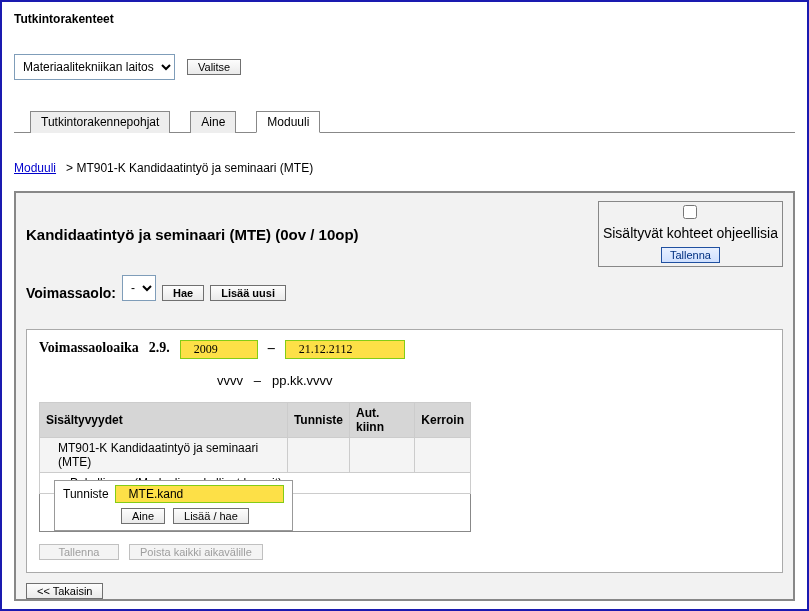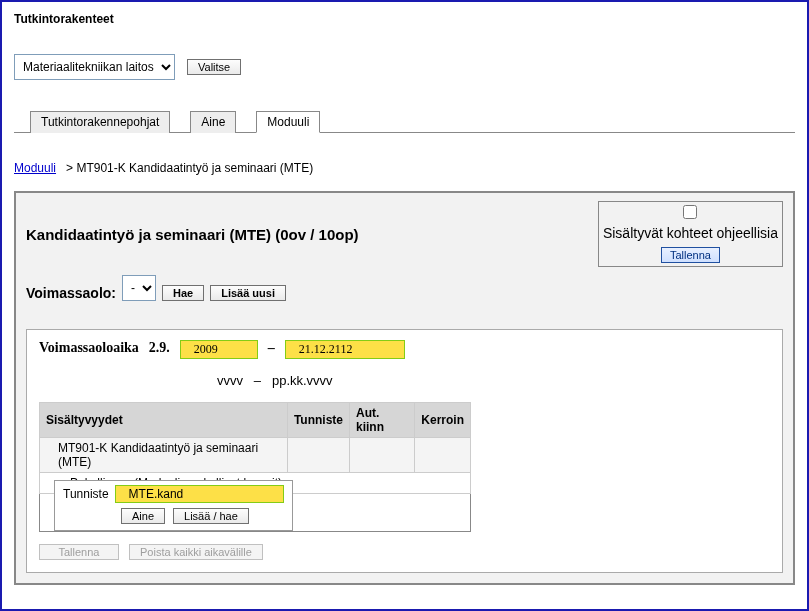--- a/index.html
+++ b/index.html
@@ -284,13 +284,16 @@
       </tr>
     </tbody>
       </table>
 
     <div class="footer-btns">
       <button disabled="">Tallenna</button>
       <button class="wider" disabled="">Poista kaikki aikavälille</button>
     </div>
   </div>
 
+  <div class="back-btn-wrap">
+    <button>&lt;&lt; Takaisin</button>
+  </div>
 </div>
 
 </body></html>

